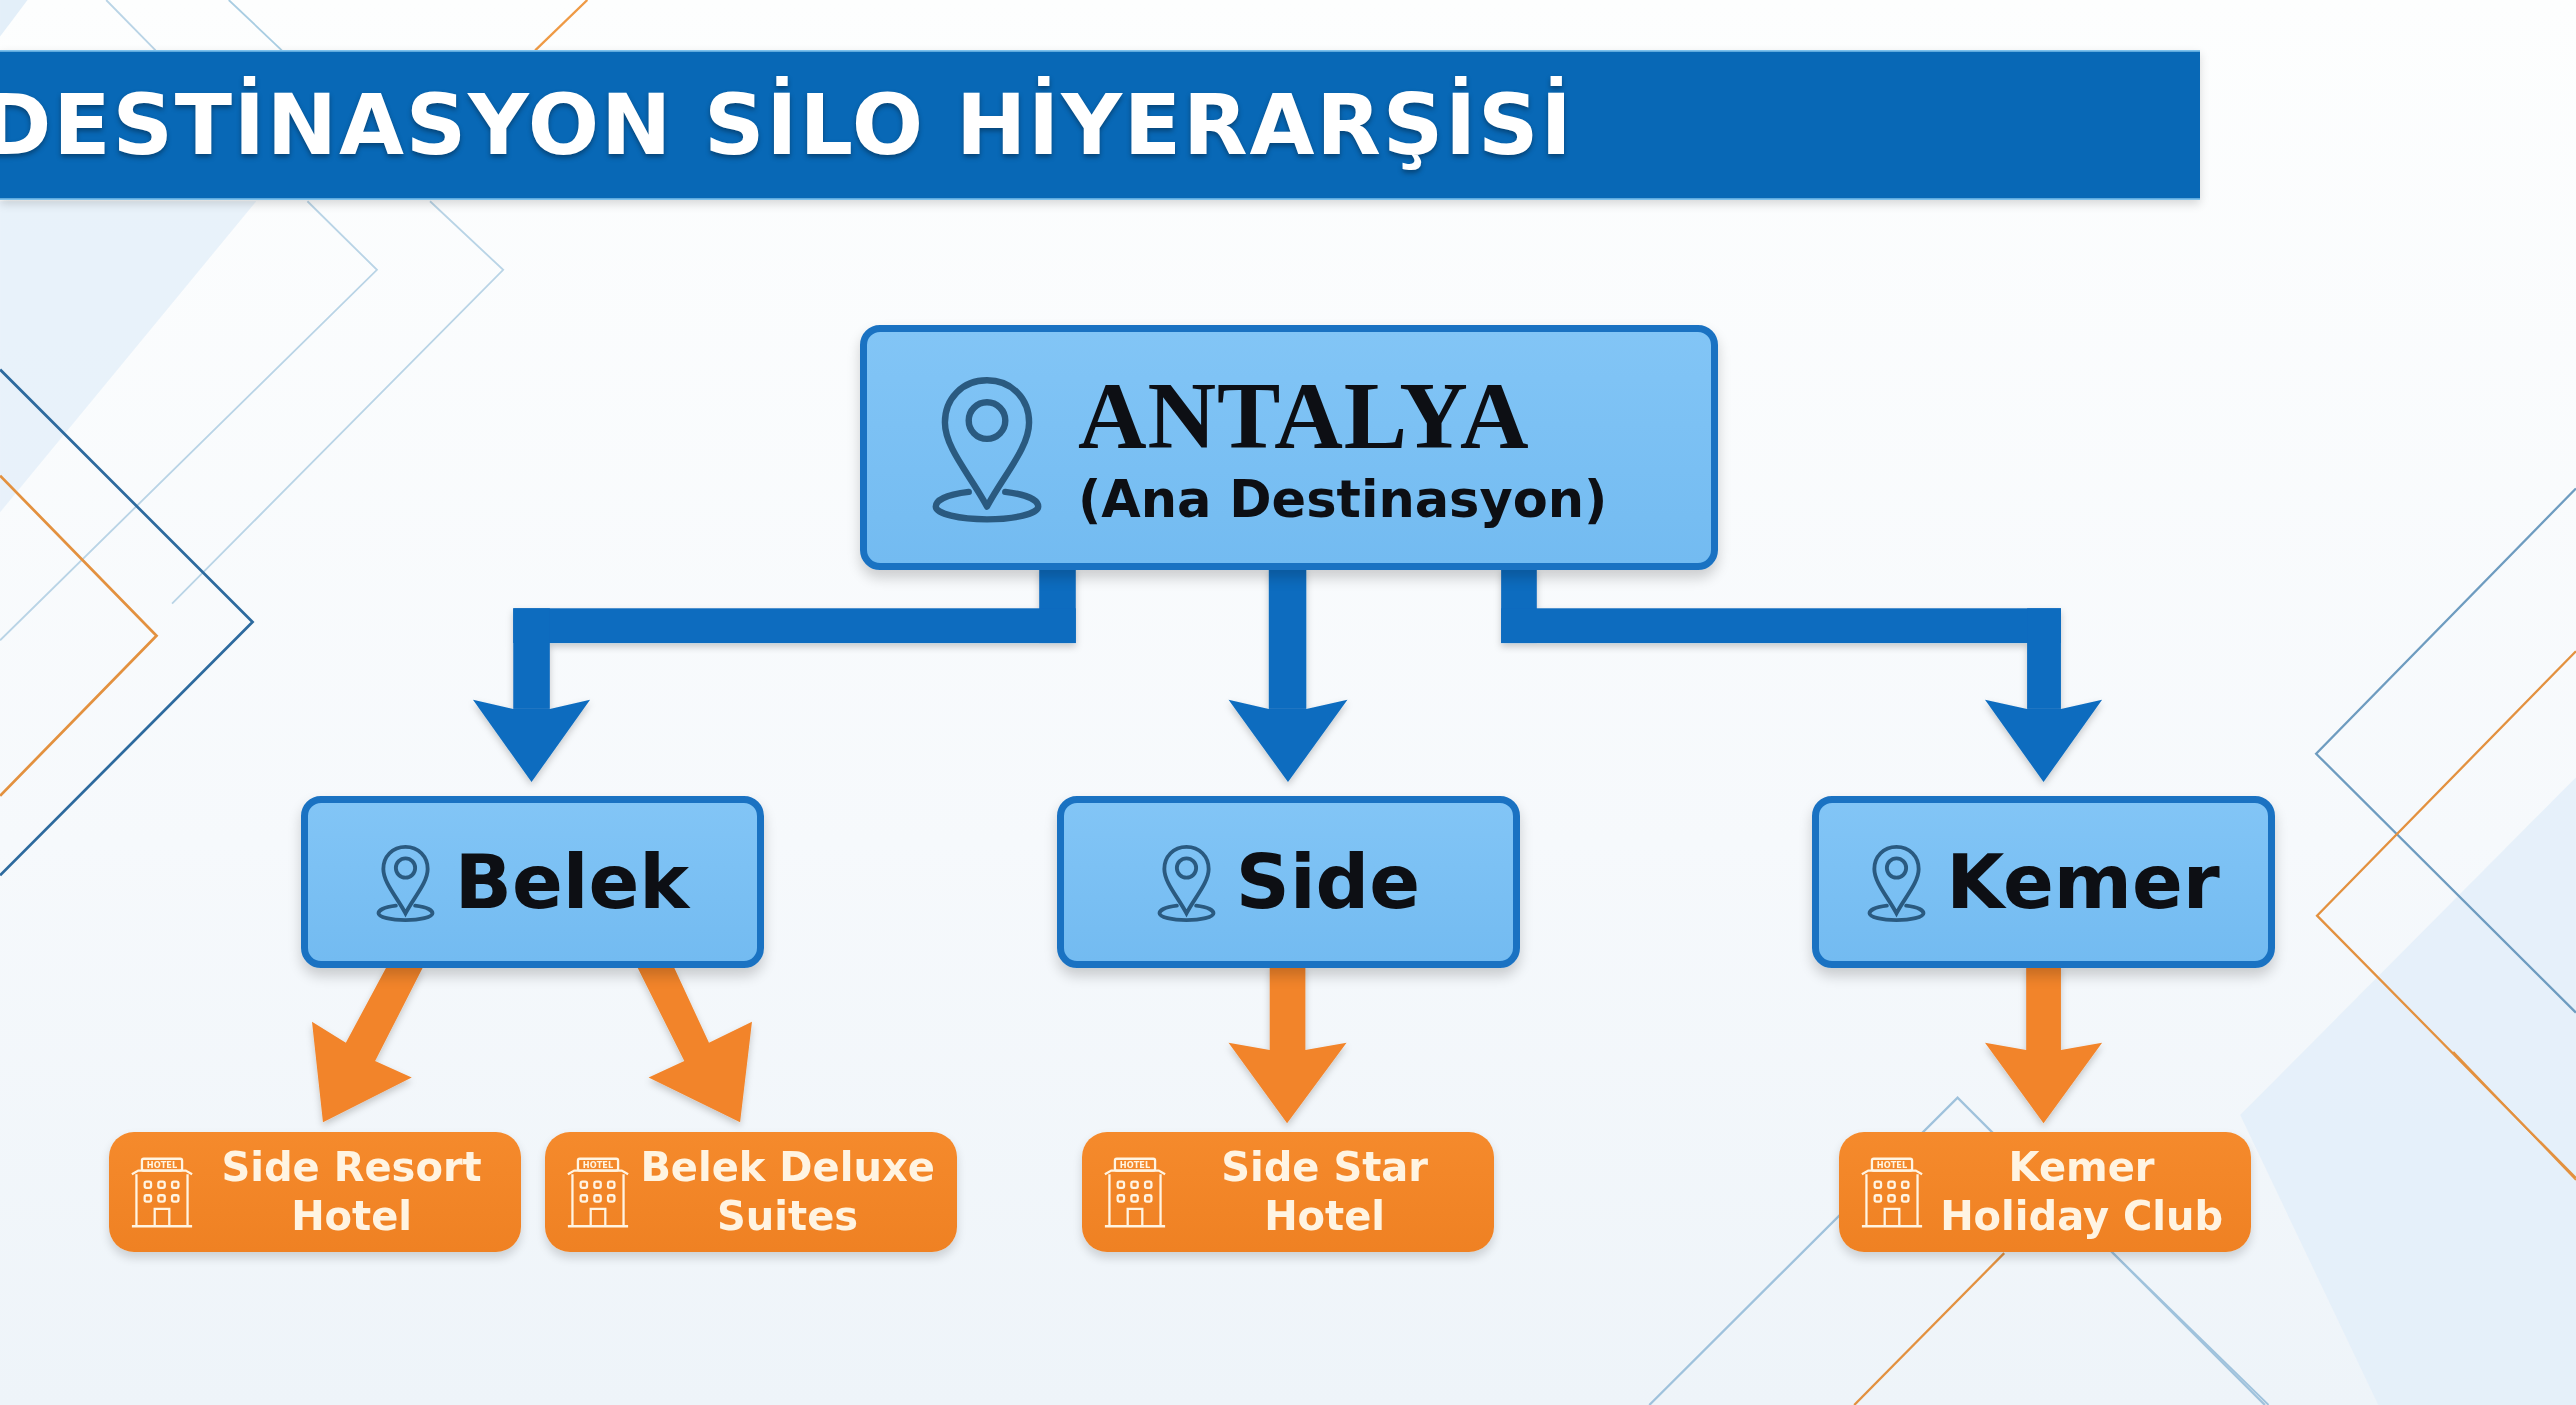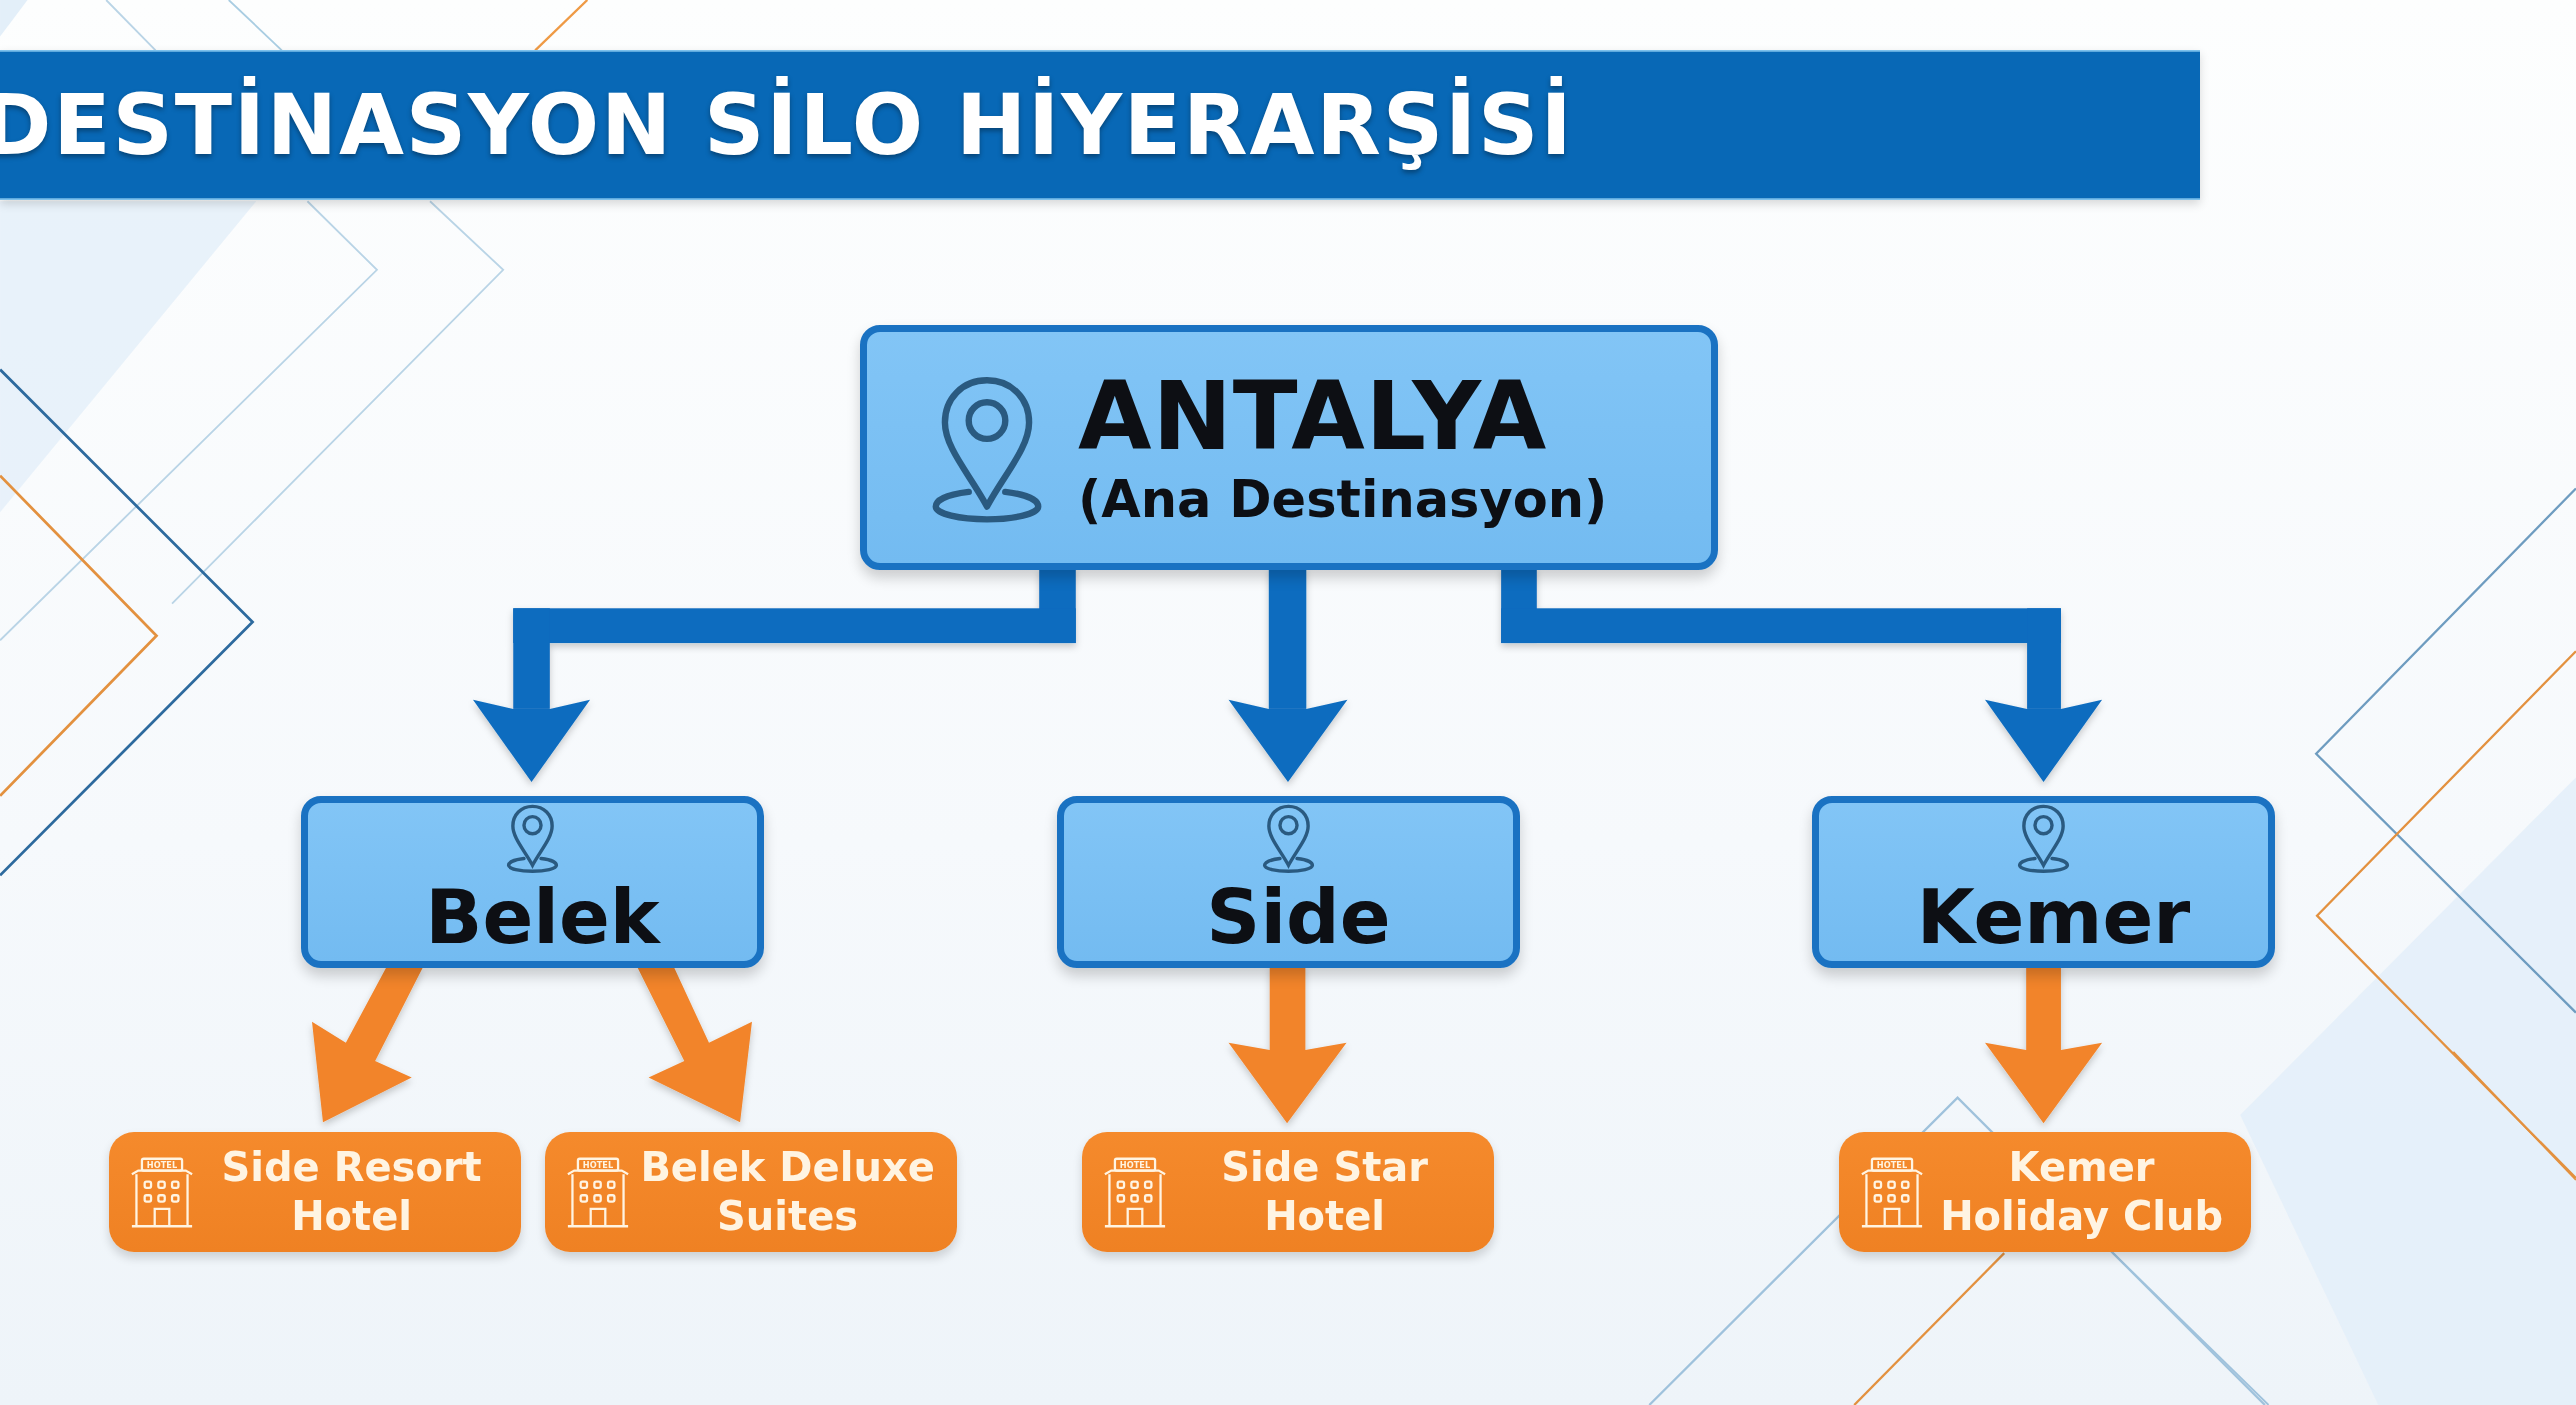--- a/index.html
+++ b/index.html
@@ -23,23 +23,23 @@
   }
   .blue-box {
     position:absolute; box-sizing:border-box;
     background:linear-gradient(180deg,#82c5f6 0%, #73bbf1 100%);
     border:7.3px solid #1a72c2; border-radius:20px;
     box-shadow: 0 7.3px 12.8px rgba(0,0,0,0.18);
     display:flex; align-items:center;
   }
   .root-box { left:860px; top:325px; width:858px; height:245px; padding-left:64px; }
   .root-text { display:flex; flex-direction:column; margin-left:35px; color:#0d0f14; }
-  .root-title { font-weight:bold; font-size:95px; line-height:101px; letter-spacing:0.9px; }
+  .root-title { font-weight:bold; font-size:95px; line-height:101px; letter-spacing:0.9px;font-family:Liberation Serif, serif; }
   .root-sub { font-weight:bold; font-size:51px; line-height:59px; margin-top:3.7px; }
-  .mid-box { top:796px; width:463px; height:172px; justify-content:center;flex-direction:column; }
+  .mid-box { top:796px; width:463px; height:172px; justify-content:center; }
   .mid-label { font-weight:bold; font-size:75px; color:#0d0f14; margin-left:20px; }
   .pin-small { width:59px; height:79px; }
   .pin-large { width:112px; height:150px; }
   .hotel-box {
     position:absolute; box-sizing:border-box; top:1132px; width:412px; height:120px;
     background:linear-gradient(180deg,#f58a2c 0%, #ef8123 100%);
     border-radius:25px;
     box-shadow: 0 5.5px 9.1px rgba(0,0,0,0.15);
     display:flex; align-items:center; padding-left:20px;
   }

